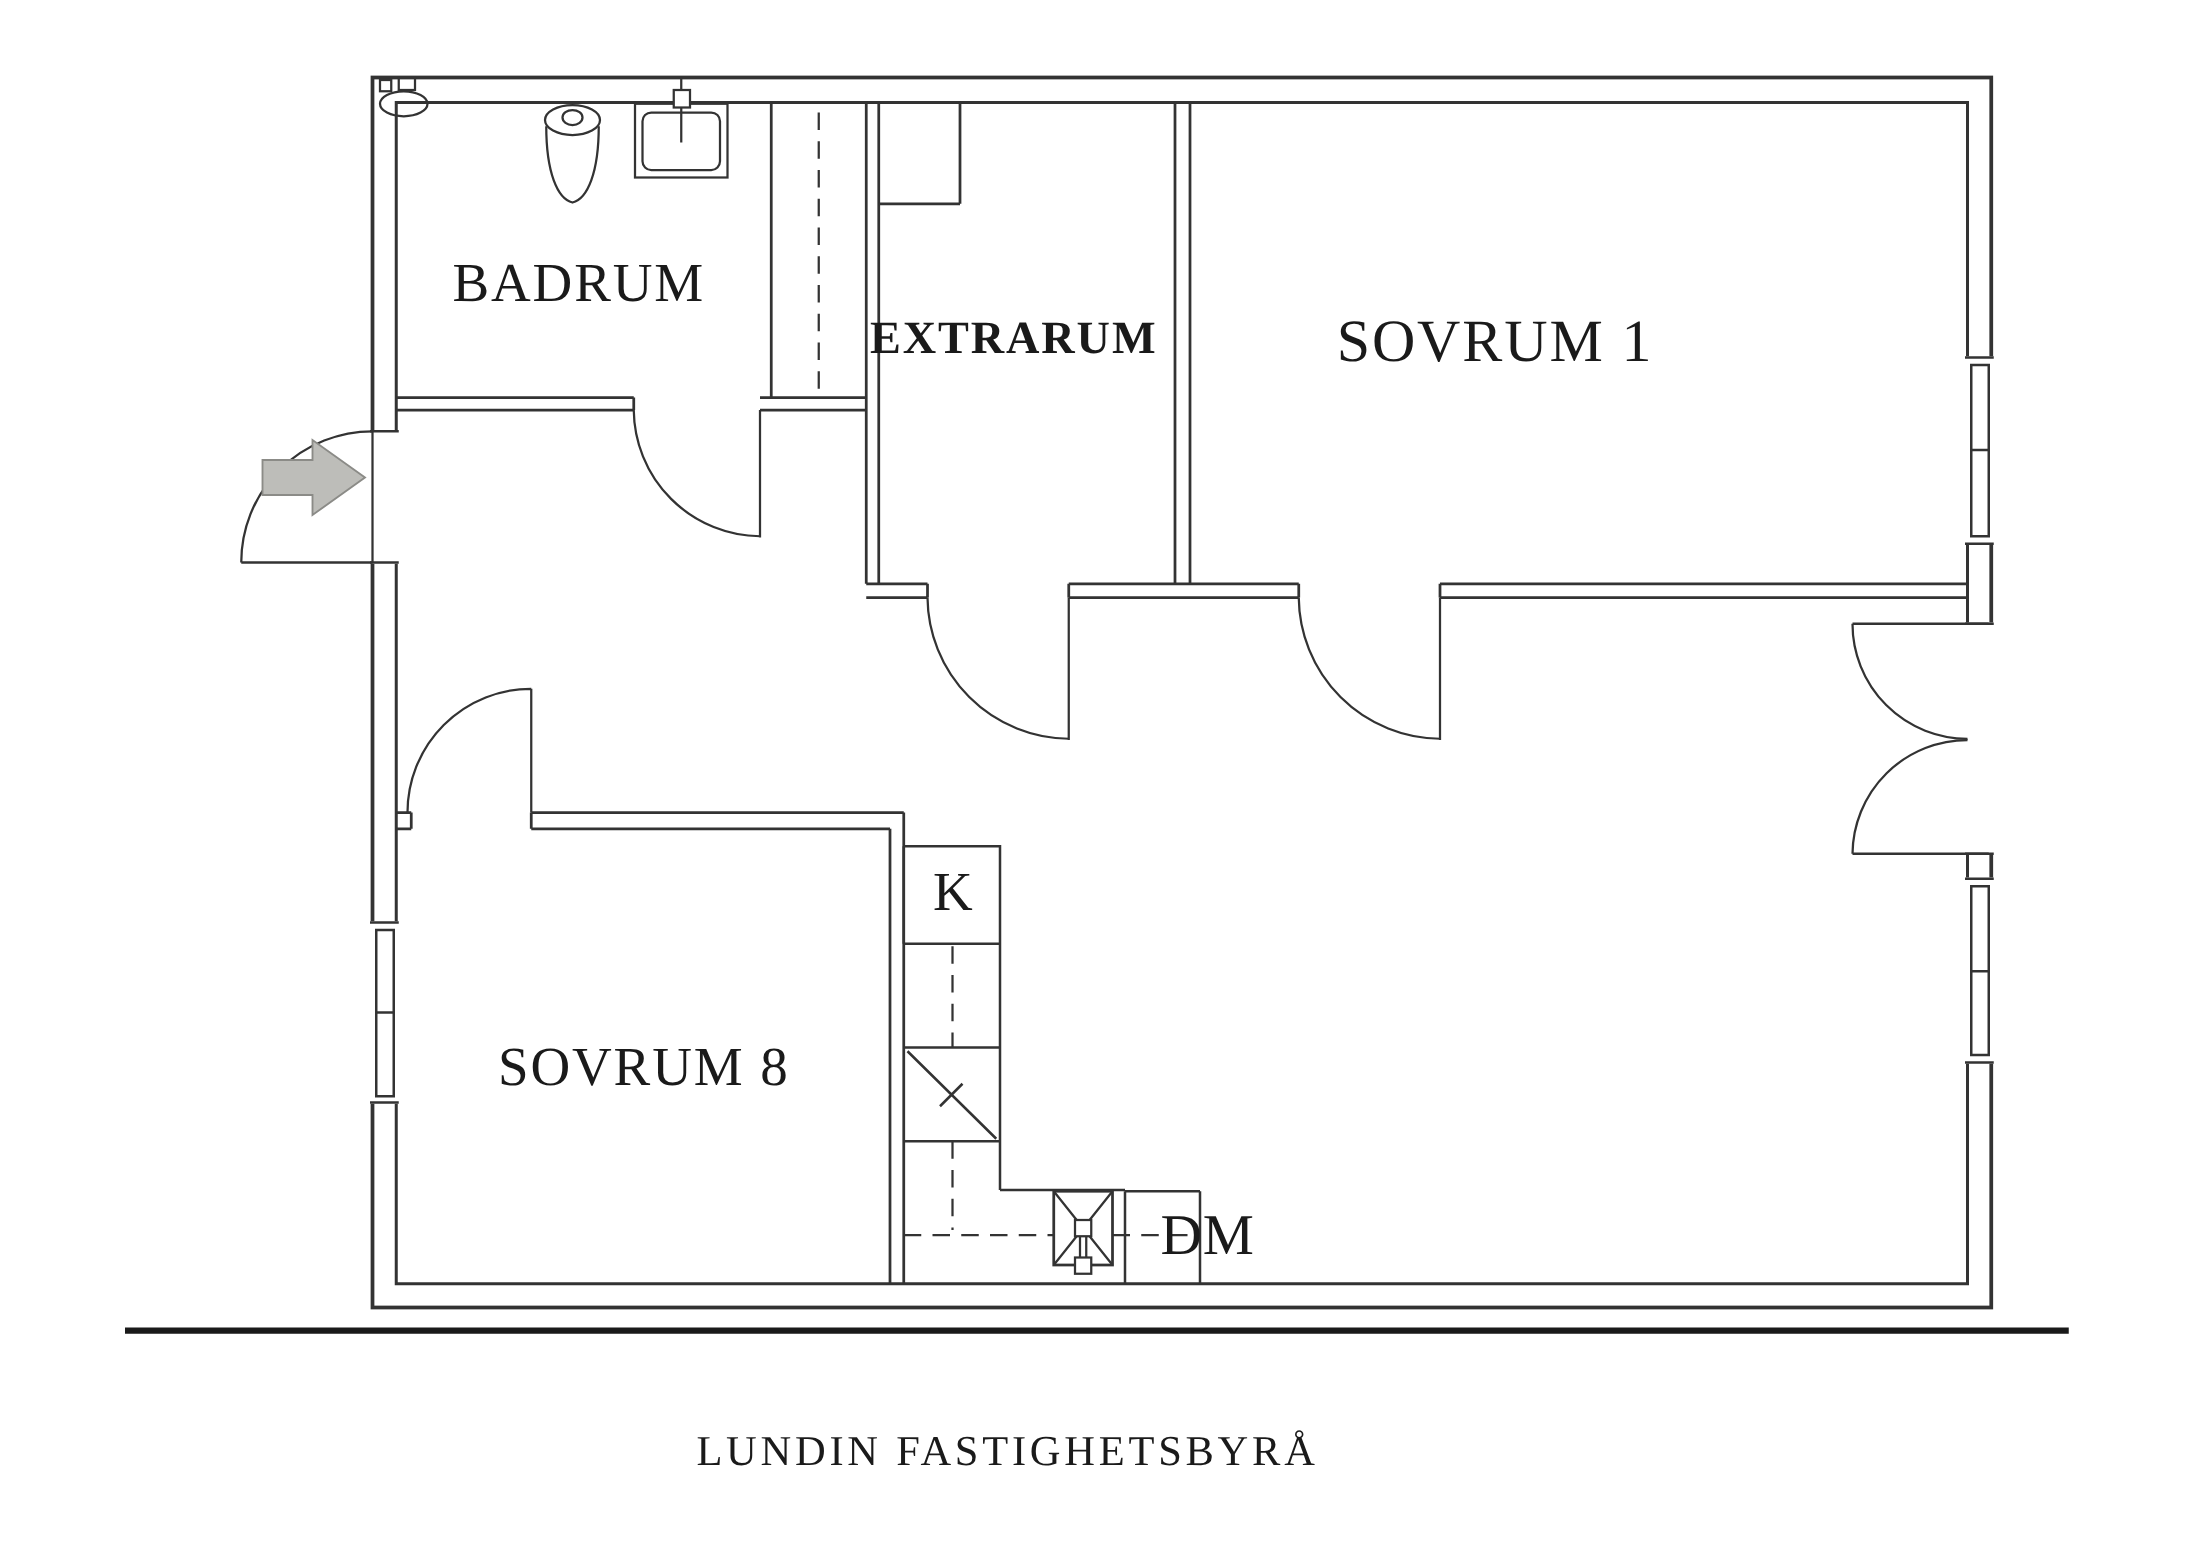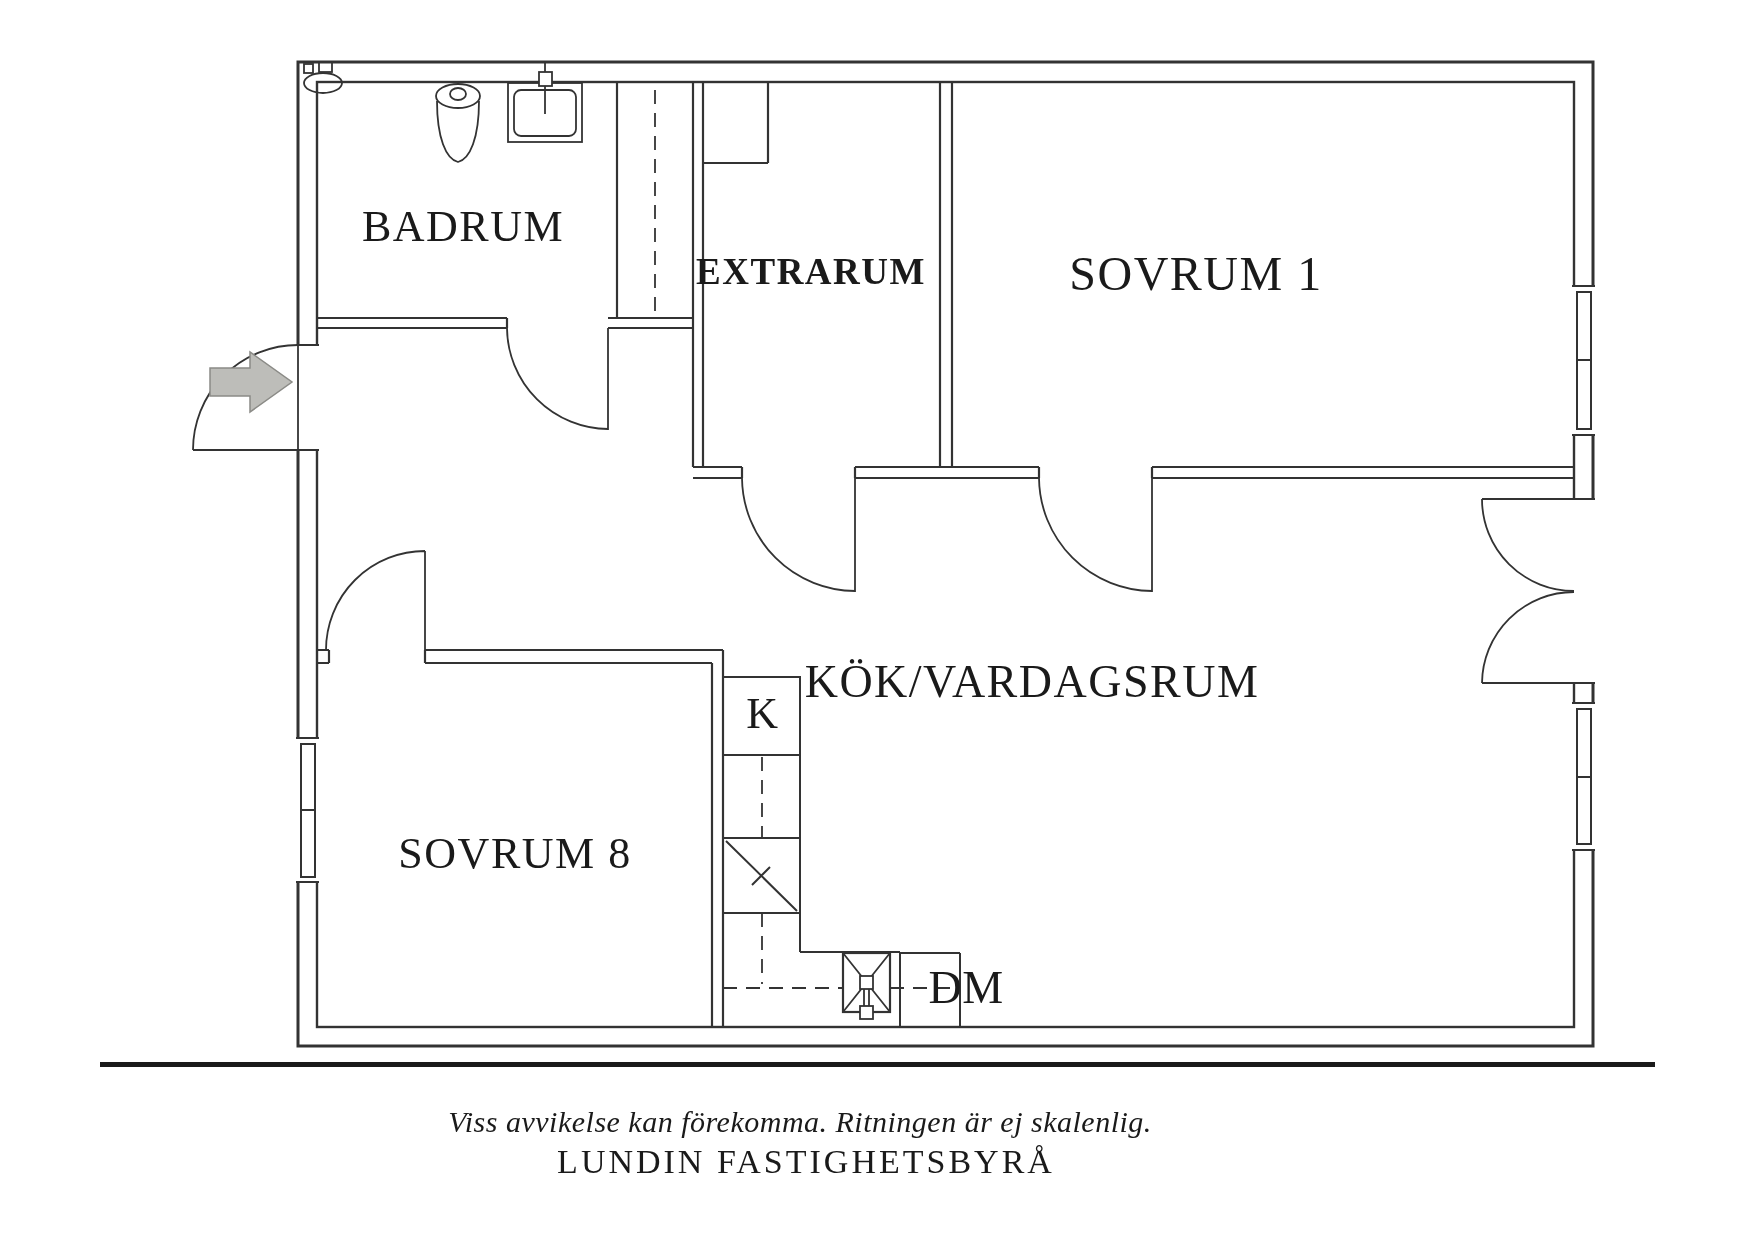--- a/index.html
+++ b/index.html
@@ -178,20 +178,18 @@
 
     <g>
       <rect x="100" y="1062" width="1555" height="5" fill="#1a1a1a"></rect>
     </g>
   </svg>
 
   <div class="room-label lbl-badrum">BADRUM</div>
   <div class="room-label lbl-extrarum">EXTRARUM</div>
   <div class="room-label lbl-sovrum1">SOVRUM 1</div>
   <div class="room-label lbl-sovrum2">SOVRUM 8</div>
-  <div class="room-label lbl-kok">KÖK/VARDAGSRUM</div>
   <div class="room-label lbl-k">K</div>
   <div class="room-label lbl-dm">DM</div>
 
-  <div class="footer-line1">Viss avvikelse kan förekomma. Ritningen är ej skalenlig.</div>
   <div class="footer-line2">LUNDIN FASTIGHETSBYRÅ</div>
 
 </div>
 
 </body></html>

